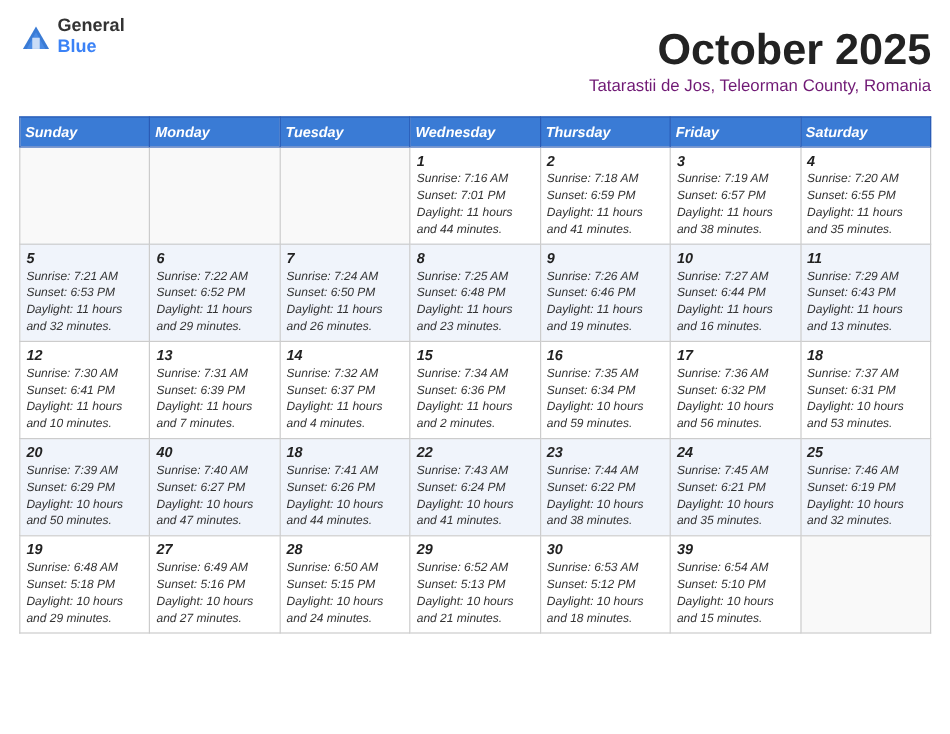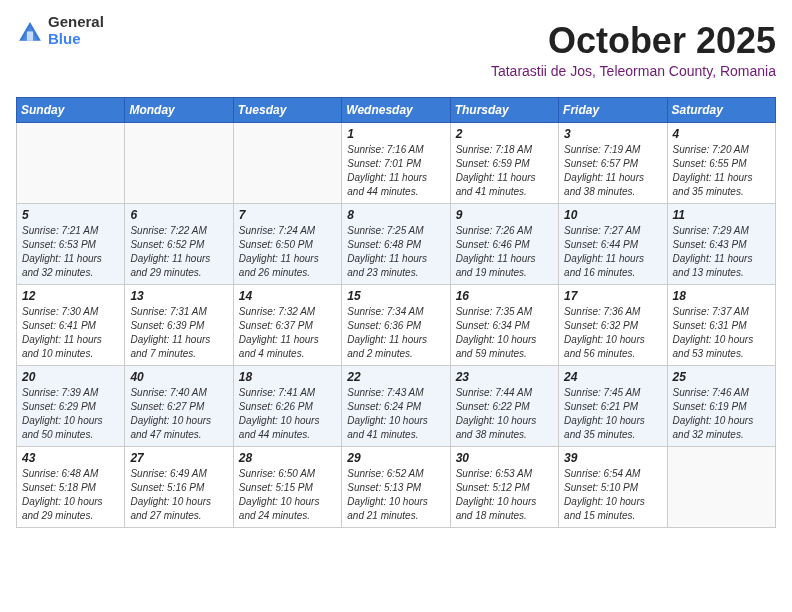--- a/index.html
+++ b/index.html
@@ -254,21 +254,21 @@
             <span class="day-num">24</span>
             <div class="day-info">Sunrise: 7:45 AM<br>Sunset: 6:21 PM<br>Daylight: 10 hours and 35 minutes.</div>
           </td>
           <td>
             <span class="day-num">25</span>
             <div class="day-info">Sunrise: 7:46 AM<br>Sunset: 6:19 PM<br>Daylight: 10 hours and 32 minutes.</div>
           </td>
         </tr>
         <tr class="row-white">
           <td>
-            <span class="day-num">43</span>
+            <span class="day-num">19</span>
             <div class="day-info">Sunrise: 6:48 AM<br>Sunset: 5:18 PM<br>Daylight: 10 hours and 29 minutes.</div>
           </td>
           <td>
             <span class="day-num">27</span>
             <div class="day-info">Sunrise: 6:49 AM<br>Sunset: 5:16 PM<br>Daylight: 10 hours and 27 minutes.</div>
           </td>
           <td>
             <span class="day-num">28</span>
             <div class="day-info">Sunrise: 6:50 AM<br>Sunset: 5:15 PM<br>Daylight: 10 hours and 24 minutes.</div>
           </td>

